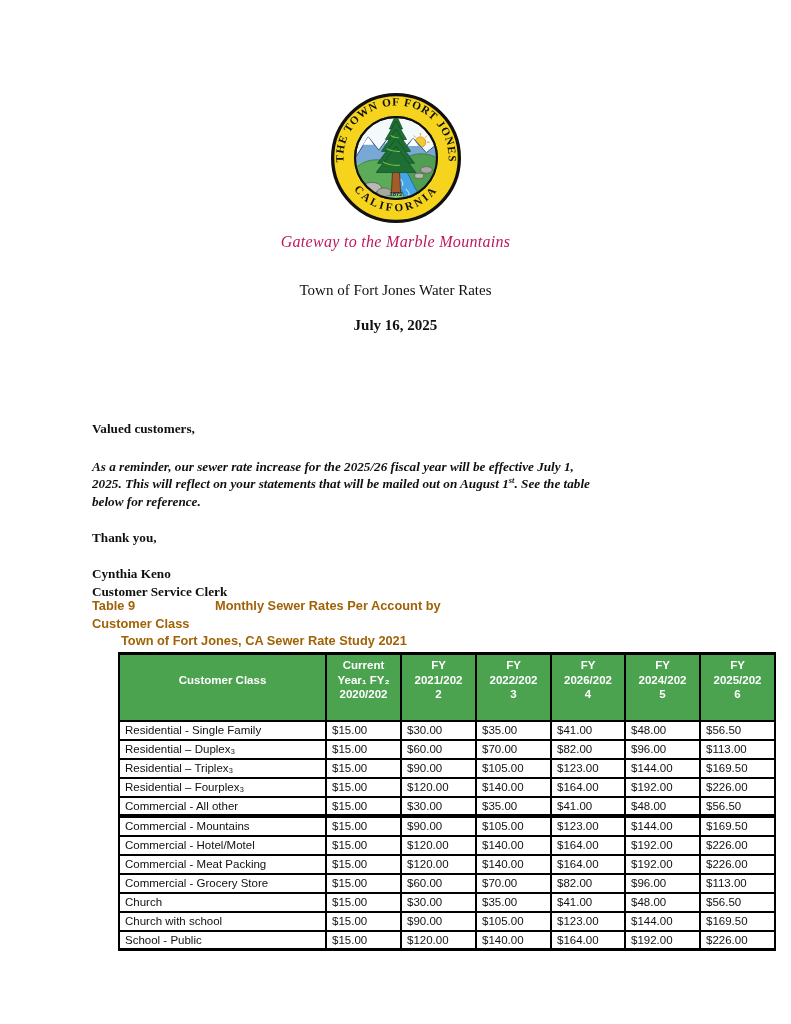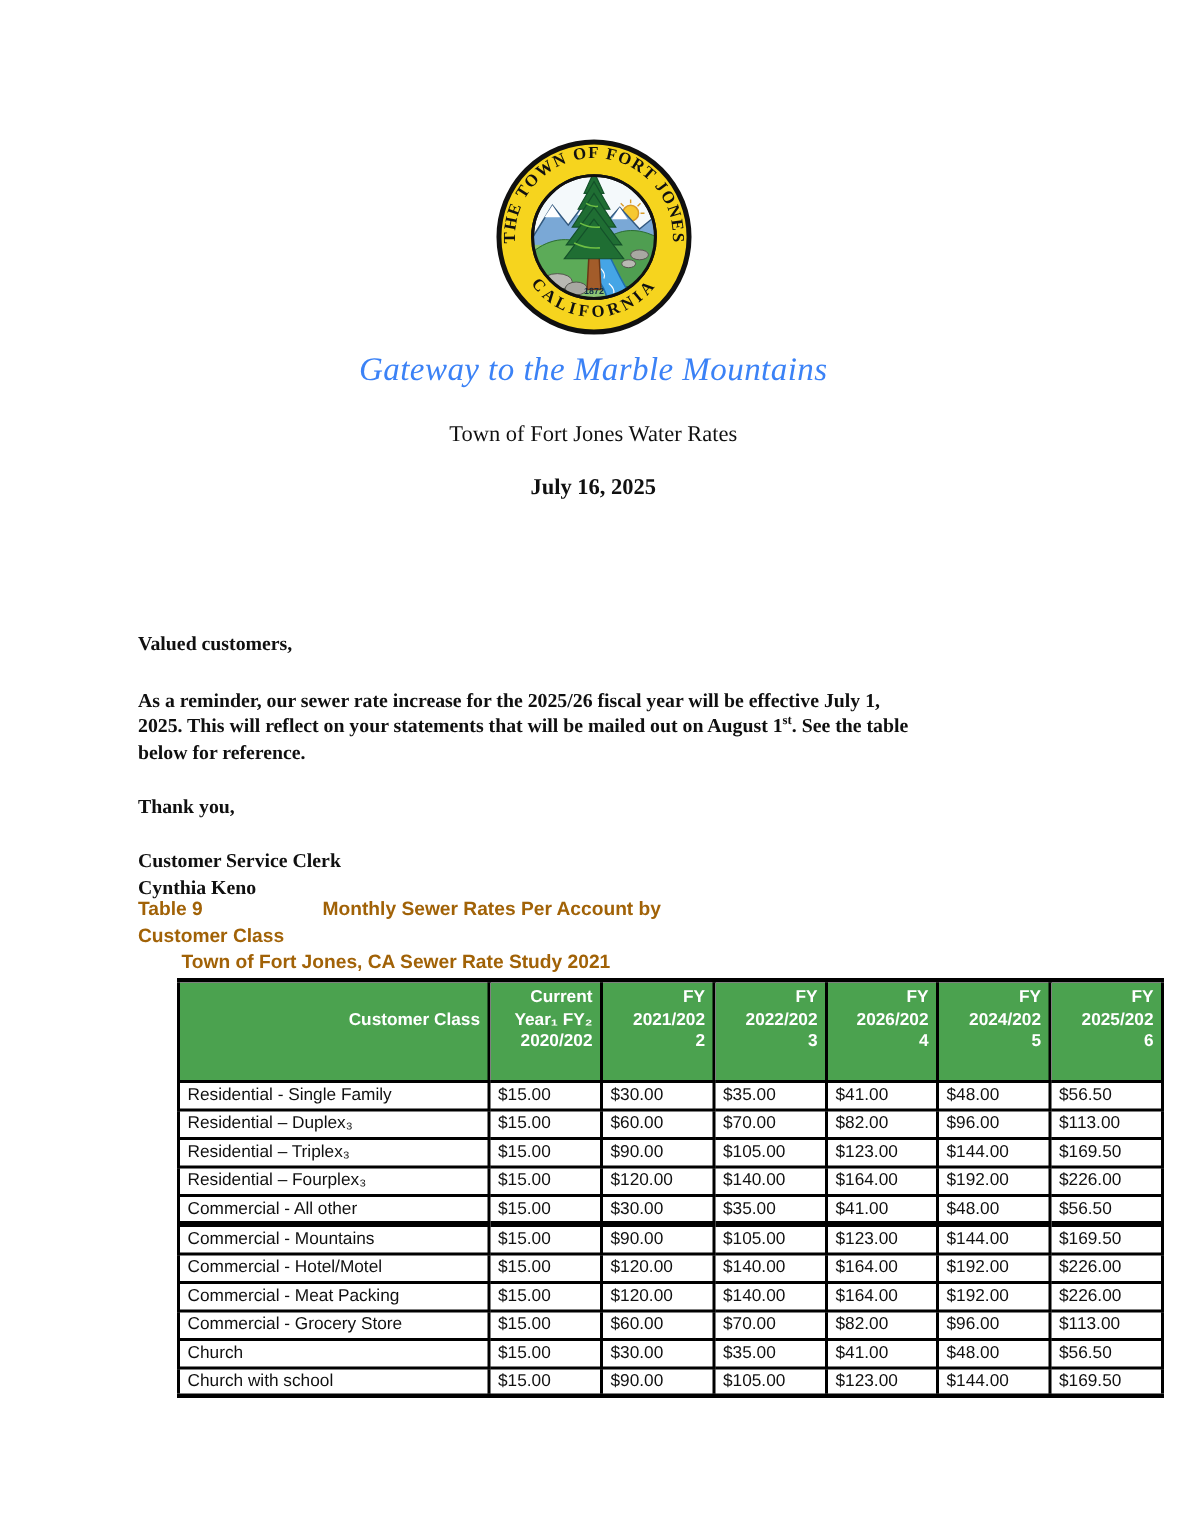--- a/index.html
+++ b/index.html
@@ -10,31 +10,31 @@
     background:#fff; overflow:hidden; color:#101010;
     font-family:"Liberation Serif", serif;
   }
 
   
   .logo-wrap { position:absolute; top:92px; left:0; width:100%;
     display:flex; justify-content:center; }
 
   
   .tagline { position:absolute; top:233px; left:0; width:100%;
-    text-align:center; font-style:italic; font-size:22px; color:#3b82f6;
+    text-align:center; font-style:italic; font-size:16px; color:#be185d;
     letter-spacing:.3px; }
   .doc-title { position:absolute; top:282px; left:0; width:100%;
     text-align:center; font-weight:normal; font-size:15px; }
   .doc-date { position:absolute; top:317px; left:0; width:100%;
     text-align:center; font-weight:bold; font-size:15px; }
 
   
   .letter { position:absolute; left:92px; top:389px; width:640px;
     font-weight:bold; font-size:13.2px; line-height:17.6px;margin-top:31px; }
-  .letter .para { margin-top:20px; }
+  .letter .para { margin-top:20px;font-style:italic; }
   .letter .line { white-space:nowrap; }
   .letter sup { font-size:8.5px; vertical-align:super; line-height:0; }
   .letter .closing { margin-top:19px; }
   .letter .signature { margin-top:18px; }
 
   
   .tbl-caption { position:absolute; left:92px; top:597px; width:620px;
     font-family:"Liberation Sans","DejaVu Sans",sans-serif;
     font-weight:bold; font-size:12.8px; line-height:17.5px; color:#a16207; }
   .cap-line1 { display:flex; }
@@ -42,21 +42,21 @@
   .cap-sub { margin-left:29px; }
 
   
   .rates-table { position:absolute; left:118px; top:652px;
     width:656px; table-layout:fixed; border-collapse:collapse;
     font-family:"Liberation Sans","DejaVu Sans",sans-serif;
     font-size:11.5px; color:#101010; }
   .rates-table th, .rates-table td { border:2px solid #000; }
   .rates-table { border:2px solid #000; border-top-width:3px; border-bottom-width:3px; }
   .rates-table thead th {
-    background:var(--green); color:#fff; font-weight:bold; text-align:right;
+    background:var(--green); color:#fff; font-weight:bold; text-align:center;
     padding:3px 5px 18px 5px; vertical-align:middle; line-height:14.5px;
     height:56px; overflow:hidden; }
   .rates-table tbody td {
     background:#fff; padding:1px 5px; line-height:14.5px; height:19px;
     white-space:nowrap; overflow:hidden; }
   .rates-table tbody tr.heavy td { border-bottom-width:4px;margin-left:28px; }
 
   
   .seal-ring-text { font-family:"Liberation Serif", serif; font-weight:bold;
     fill:#101010; }
@@ -156,22 +156,22 @@
 
   <div class="letter">
     <div class="line">Valued customers,</div>
     <div class="para">
       <div class="line">As a reminder, our sewer rate increase for the 2025/26 fiscal year will be effective July 1,</div>
       <div class="line"><span>2025. This will reflect on your statements that will be mailed out on August 1</span><sup>st</sup><span>. See the table</span></div>
       <div class="line">below for reference.</div>
     </div>
     <div class="closing line">Thank you,</div>
     <div class="signature">
+      <div class="line">Cynthia Keno</div>
       <div class="line">Customer Service Clerk</div>
-      <div class="line">Cynthia Keno</div>
     </div>
   </div>
 
   <div class="tbl-caption">
     <div class="cap-line1">
       <span class="cap-label">Table 9</span>
       <span>Monthly Sewer Rates Per Account by</span>
     </div>
     <div>Customer Class</div>
     <div class="cap-sub">Town of Fort Jones, CA Sewer Rate Study 2021</div>
@@ -315,16 +315,25 @@
         </tr>
         <tr>
           <td>Church with school</td>
           <td>$15.00</td>
           <td>$90.00</td>
           <td>$105.00</td>
           <td>$123.00</td>
           <td>$144.00</td>
           <td>$169.50</td>
         </tr>
+        <tr>
+          <td>School - Public</td>
+          <td>$15.00</td>
+          <td>$120.00</td>
+          <td>$140.00</td>
+          <td>$164.00</td>
+          <td>$192.00</td>
+          <td>$226.00</td>
+        </tr>
       </tbody>
   </table>
 
 </div>
 
 </body></html>

